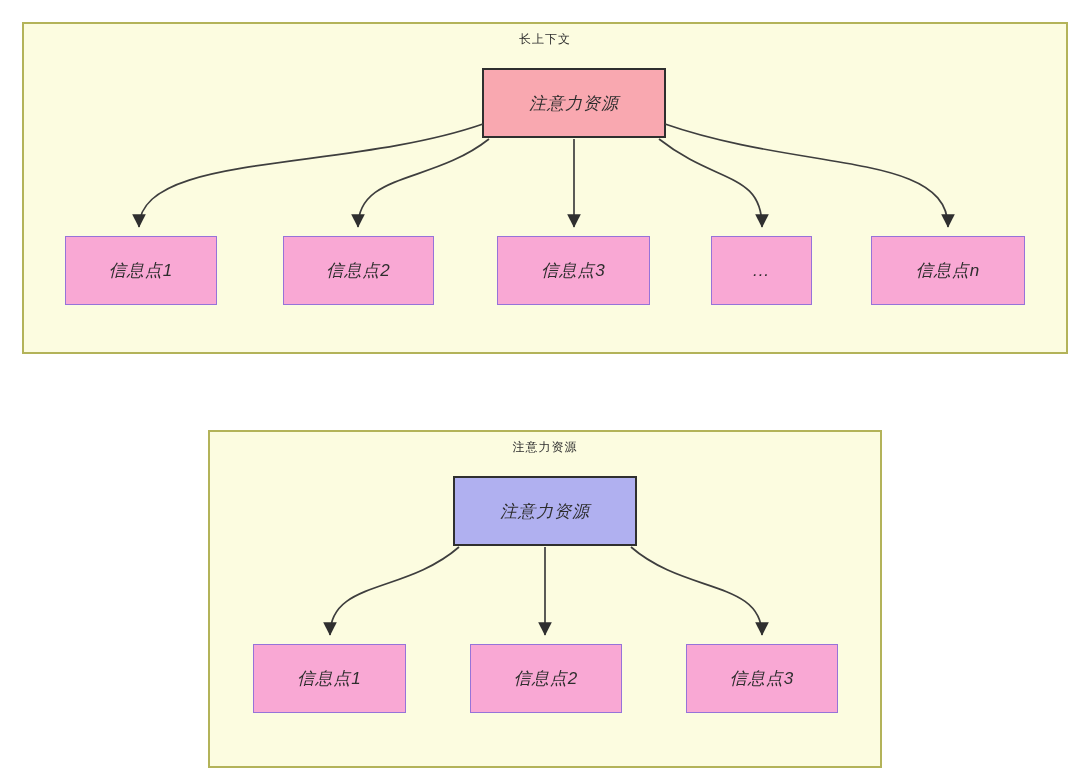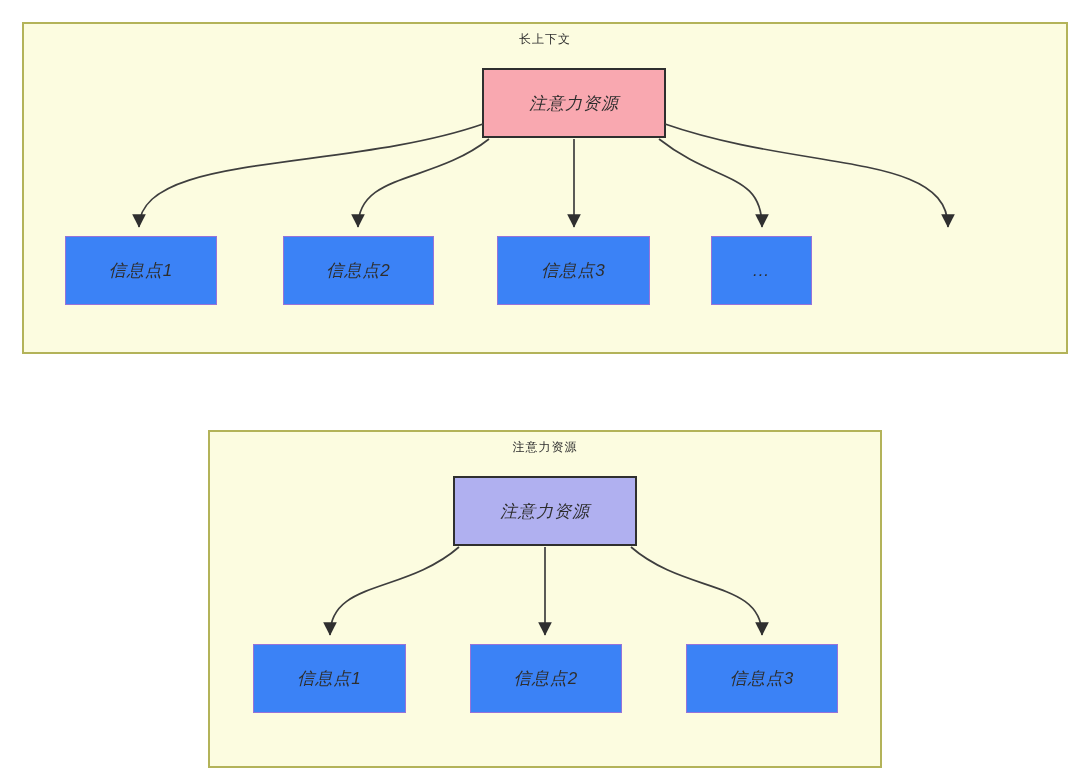--- a/index.html
+++ b/index.html
@@ -43,21 +43,21 @@
     letter-spacing: 1px;
     color: #2e2e2e;
     font-style: italic;
   }
   .node-root {
     border: 2.5px solid #2f2f2f;
   }
   .node-root.pink { background: #f9a8b0; }
   .node-root.purple { background: #b0b0f0; }
   .node-info {
-    background: #3b82f6;
+    background: #f9a8d4;
     border: 1.5px solid #9673d9;
   }
   svg.arrows {
     position: absolute;
     left: 0;
     top: 0;
     width: 1080px;
     height: 774px;
     pointer-events: none;
   }
@@ -70,20 +70,21 @@
   <div class="panel" style="left:22px; top:22px; width:1046px; height:332px;">
     <div class="panel-title">长上下文</div>
   </div>
 
   <div class="node node-root pink" style="left:482px; top:68px; width:184px; height:70px;">注意力资源</div>
 
   <div class="node node-info" style="left:65px; top:236px; width:152px; height:69px;">信息点1</div>
   <div class="node node-info" style="left:283px; top:236px; width:151px; height:69px;">信息点2</div>
   <div class="node node-info" style="left:497px; top:236px; width:153px; height:69px;">信息点3</div>
   <div class="node node-info" style="left:711px; top:236px; width:101px; height:69px;">...</div>
+  <div class="node node-info" style="left:871px; top:236px; width:154px; height:69px;">信息点n</div>
 
   <div class="panel" style="left:208px; top:430px; width:674px; height:338px;">
     <div class="panel-title">注意力资源</div>
   </div>
 
   <div class="node node-root purple" style="left:453px; top:476px; width:184px; height:70px;">注意力资源</div>
 
   <div class="node node-info" style="left:253px; top:644px; width:153px; height:69px;">信息点1</div>
   <div class="node node-info" style="left:470px; top:644px; width:152px; height:69px;">信息点2</div>
   <div class="node node-info" style="left:686px; top:644px; width:152px; height:69px;">信息点3</div>

